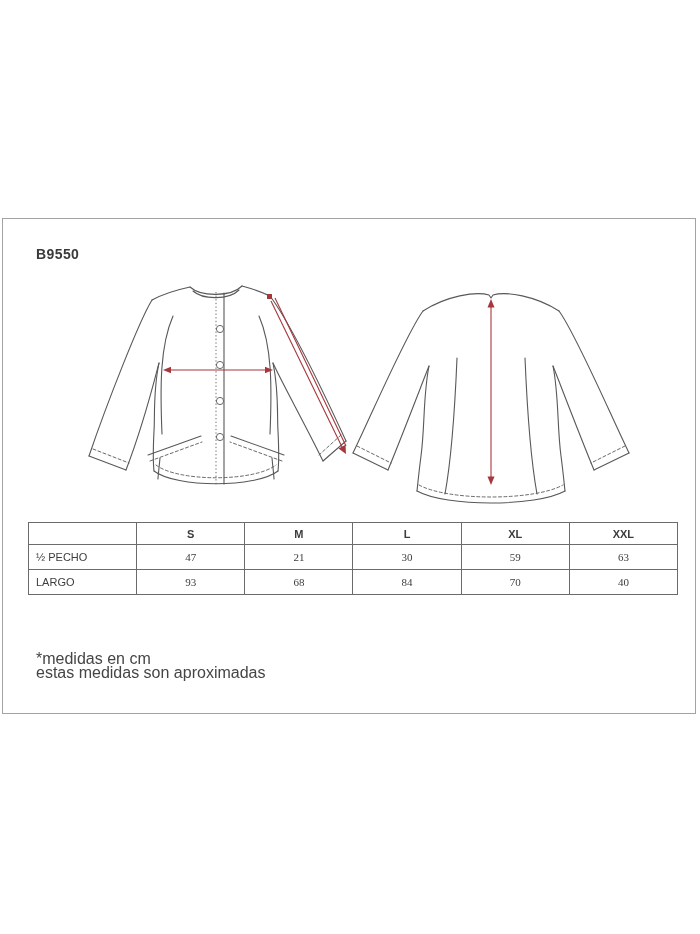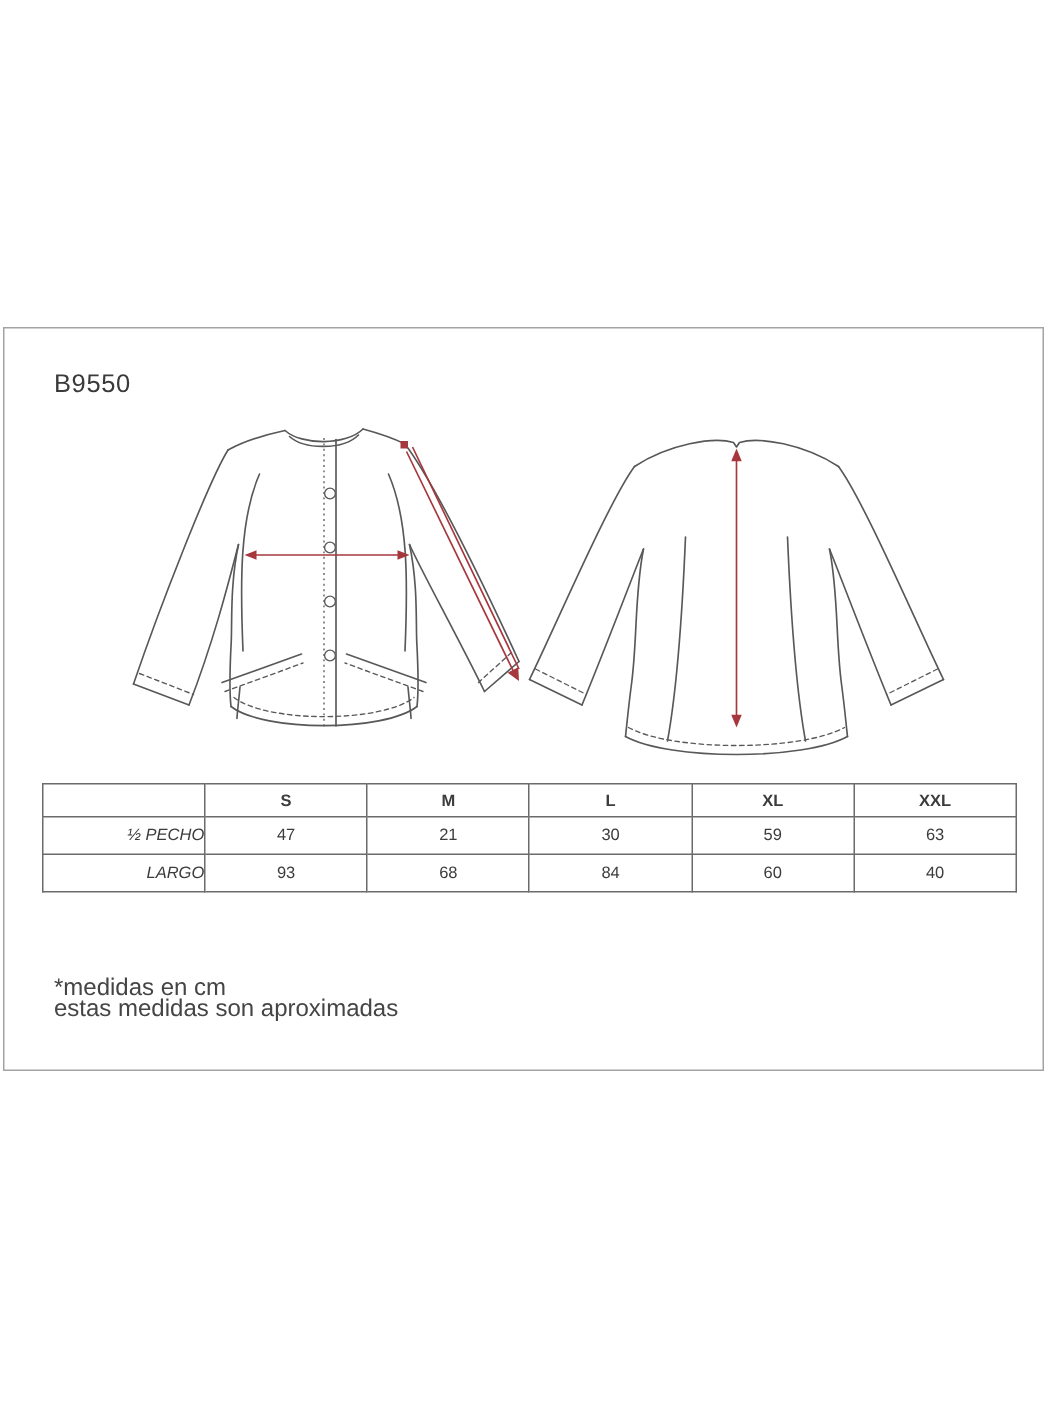--- a/index.html
+++ b/index.html
@@ -8,30 +8,30 @@
     --ink:#3c3c3c;
     --tbl-border:#6b6b6b;
     --sheet-border:#a3a3a3;
   }
   *{margin:0;padding:0;box-sizing:border-box;}
   html,body{width:700px;height:934px;background:#ffffff;overflow:hidden;
     font-family:"Liberation Sans","DejaVu Sans",sans-serif;color:var(--ink);}
   .canvas{position:relative;width:700px;height:934px;background:#fff;}
   .sheet{position:absolute;left:2px;top:218px;width:694px;height:496px;
     background:#fff;border:1px solid var(--sheet-border);}
-  .title{position:absolute;left:33px;top:27px;font-size:17px;letter-spacing:.4px;
-    color:#3a3a3a;}
+  .title{position:absolute;left:33px;top:27px;font-size:14px;letter-spacing:.4px;
+    color:#3a3a3a;font-weight:bold;}
   .drawing{position:absolute;left:48px;top:47px;width:600px;height:250px;}
   .size-table{position:absolute;left:25px;top:303px;width:650px;
     border-collapse:collapse;table-layout:fixed;}
   .size-table th,.size-table td{border:1px solid var(--tbl-border);
     font-size:11px;color:var(--ink);}
   .size-table thead th{height:22px;font-weight:bold;text-align:center;}
-  .size-table tbody th{height:25px;font-weight:normal;text-align:right;padding-left:7px;font-style:italic;}
-  .size-table tbody td{height:25px;text-align:center;}
+  .size-table tbody th{height:25px;font-weight:normal;text-align:left;padding-left:7px;}
+  .size-table tbody td{height:25px;text-align:center;font-family:Liberation Serif, serif;}
   .footnote{position:absolute;left:33px;top:433px;font-size:16px;line-height:14px;
     color:#454545;}
   svg .g-line{stroke:var(--line);stroke-width:1.1;fill:none;stroke-linecap:round;stroke-linejoin:round;}
   svg .g-dash{stroke:var(--line);stroke-width:.9;fill:none;stroke-dasharray:3 2.4;stroke-linecap:round;}
   svg .g-dot{stroke:var(--line);stroke-width:.9;fill:none;stroke-dasharray:1.3 2.3;}
   svg .g-btn{stroke:var(--line);stroke-width:.9;fill:#fff;}
   svg .r-line{stroke:var(--accent);stroke-width:1.1;fill:none;}
   svg .r-fill{fill:var(--accent);stroke:none;}
 </style>
 </head>
@@ -149,21 +149,21 @@
             <td>21</td>
             <td>30</td>
             <td>59</td>
             <td>63</td>
           </tr>
           <tr>
             <th>LARGO</th>
             <td>93</td>
             <td>68</td>
             <td>84</td>
-            <td>60</td>
+            <td>70</td>
             <td>40</td>
           </tr>
         </tbody>
     </table>
 
     <div class="footnote">
       <div>*medidas en cm</div>
       <div>estas medidas son aproximadas</div>
     </div>
 

